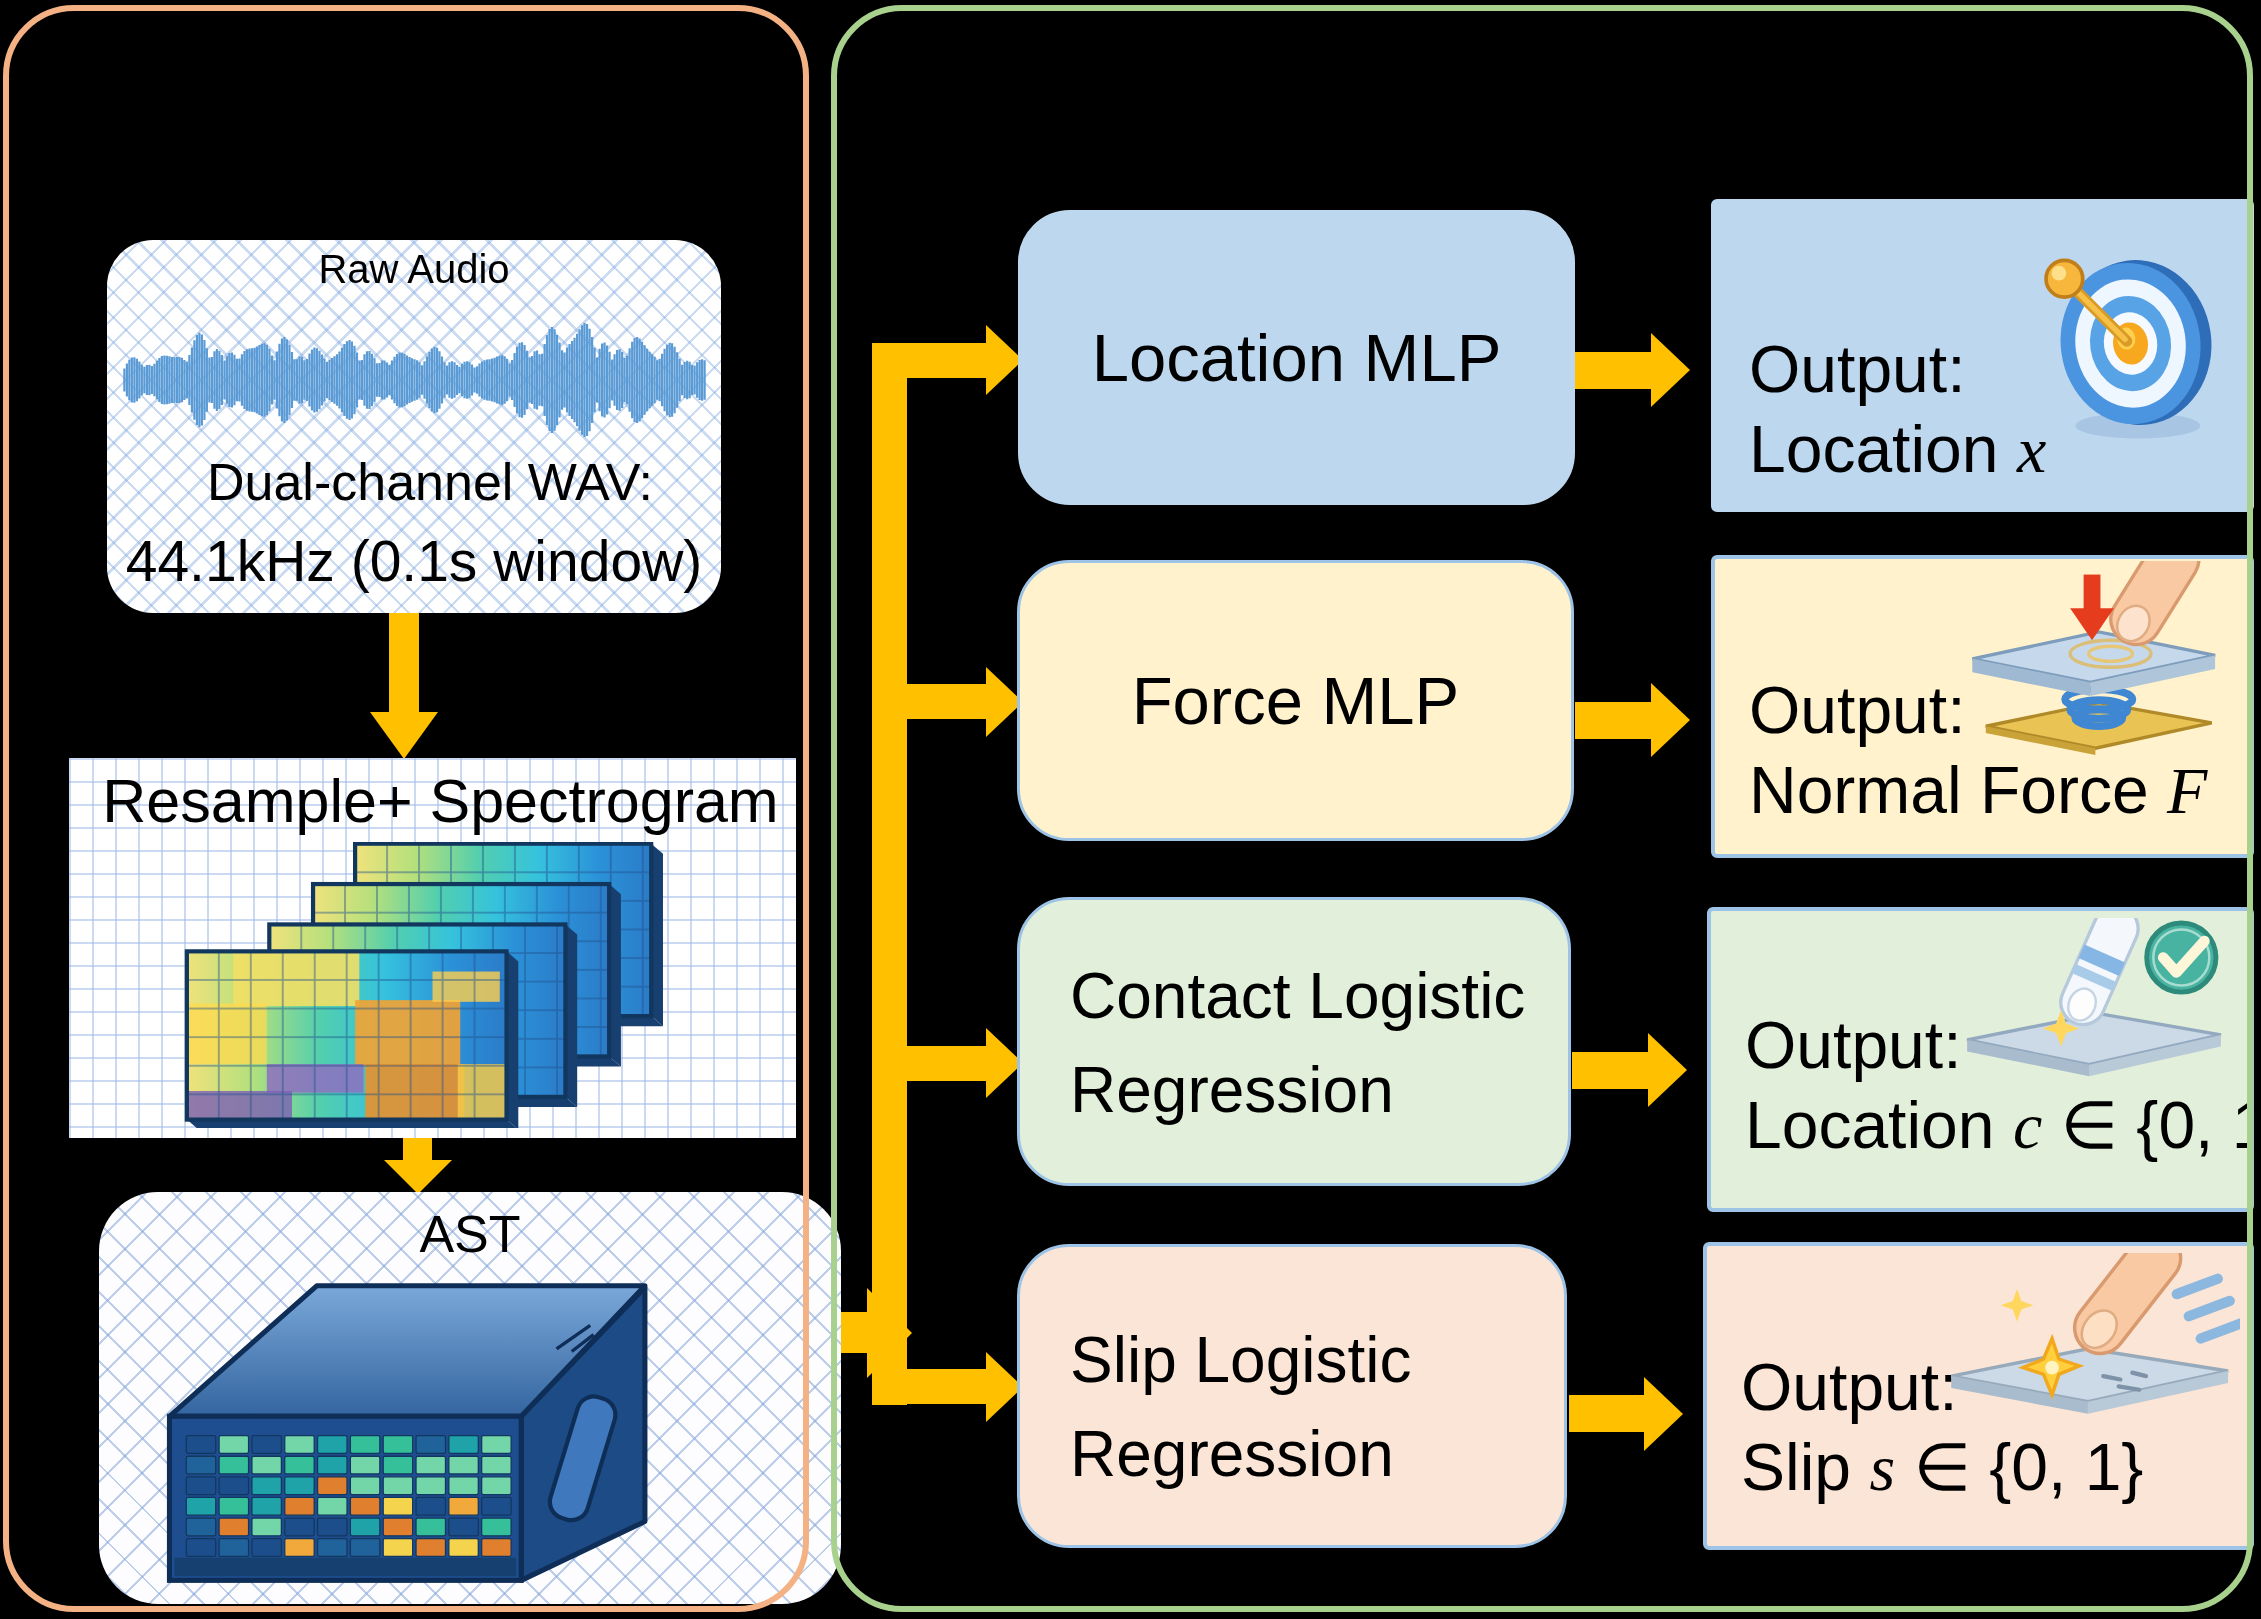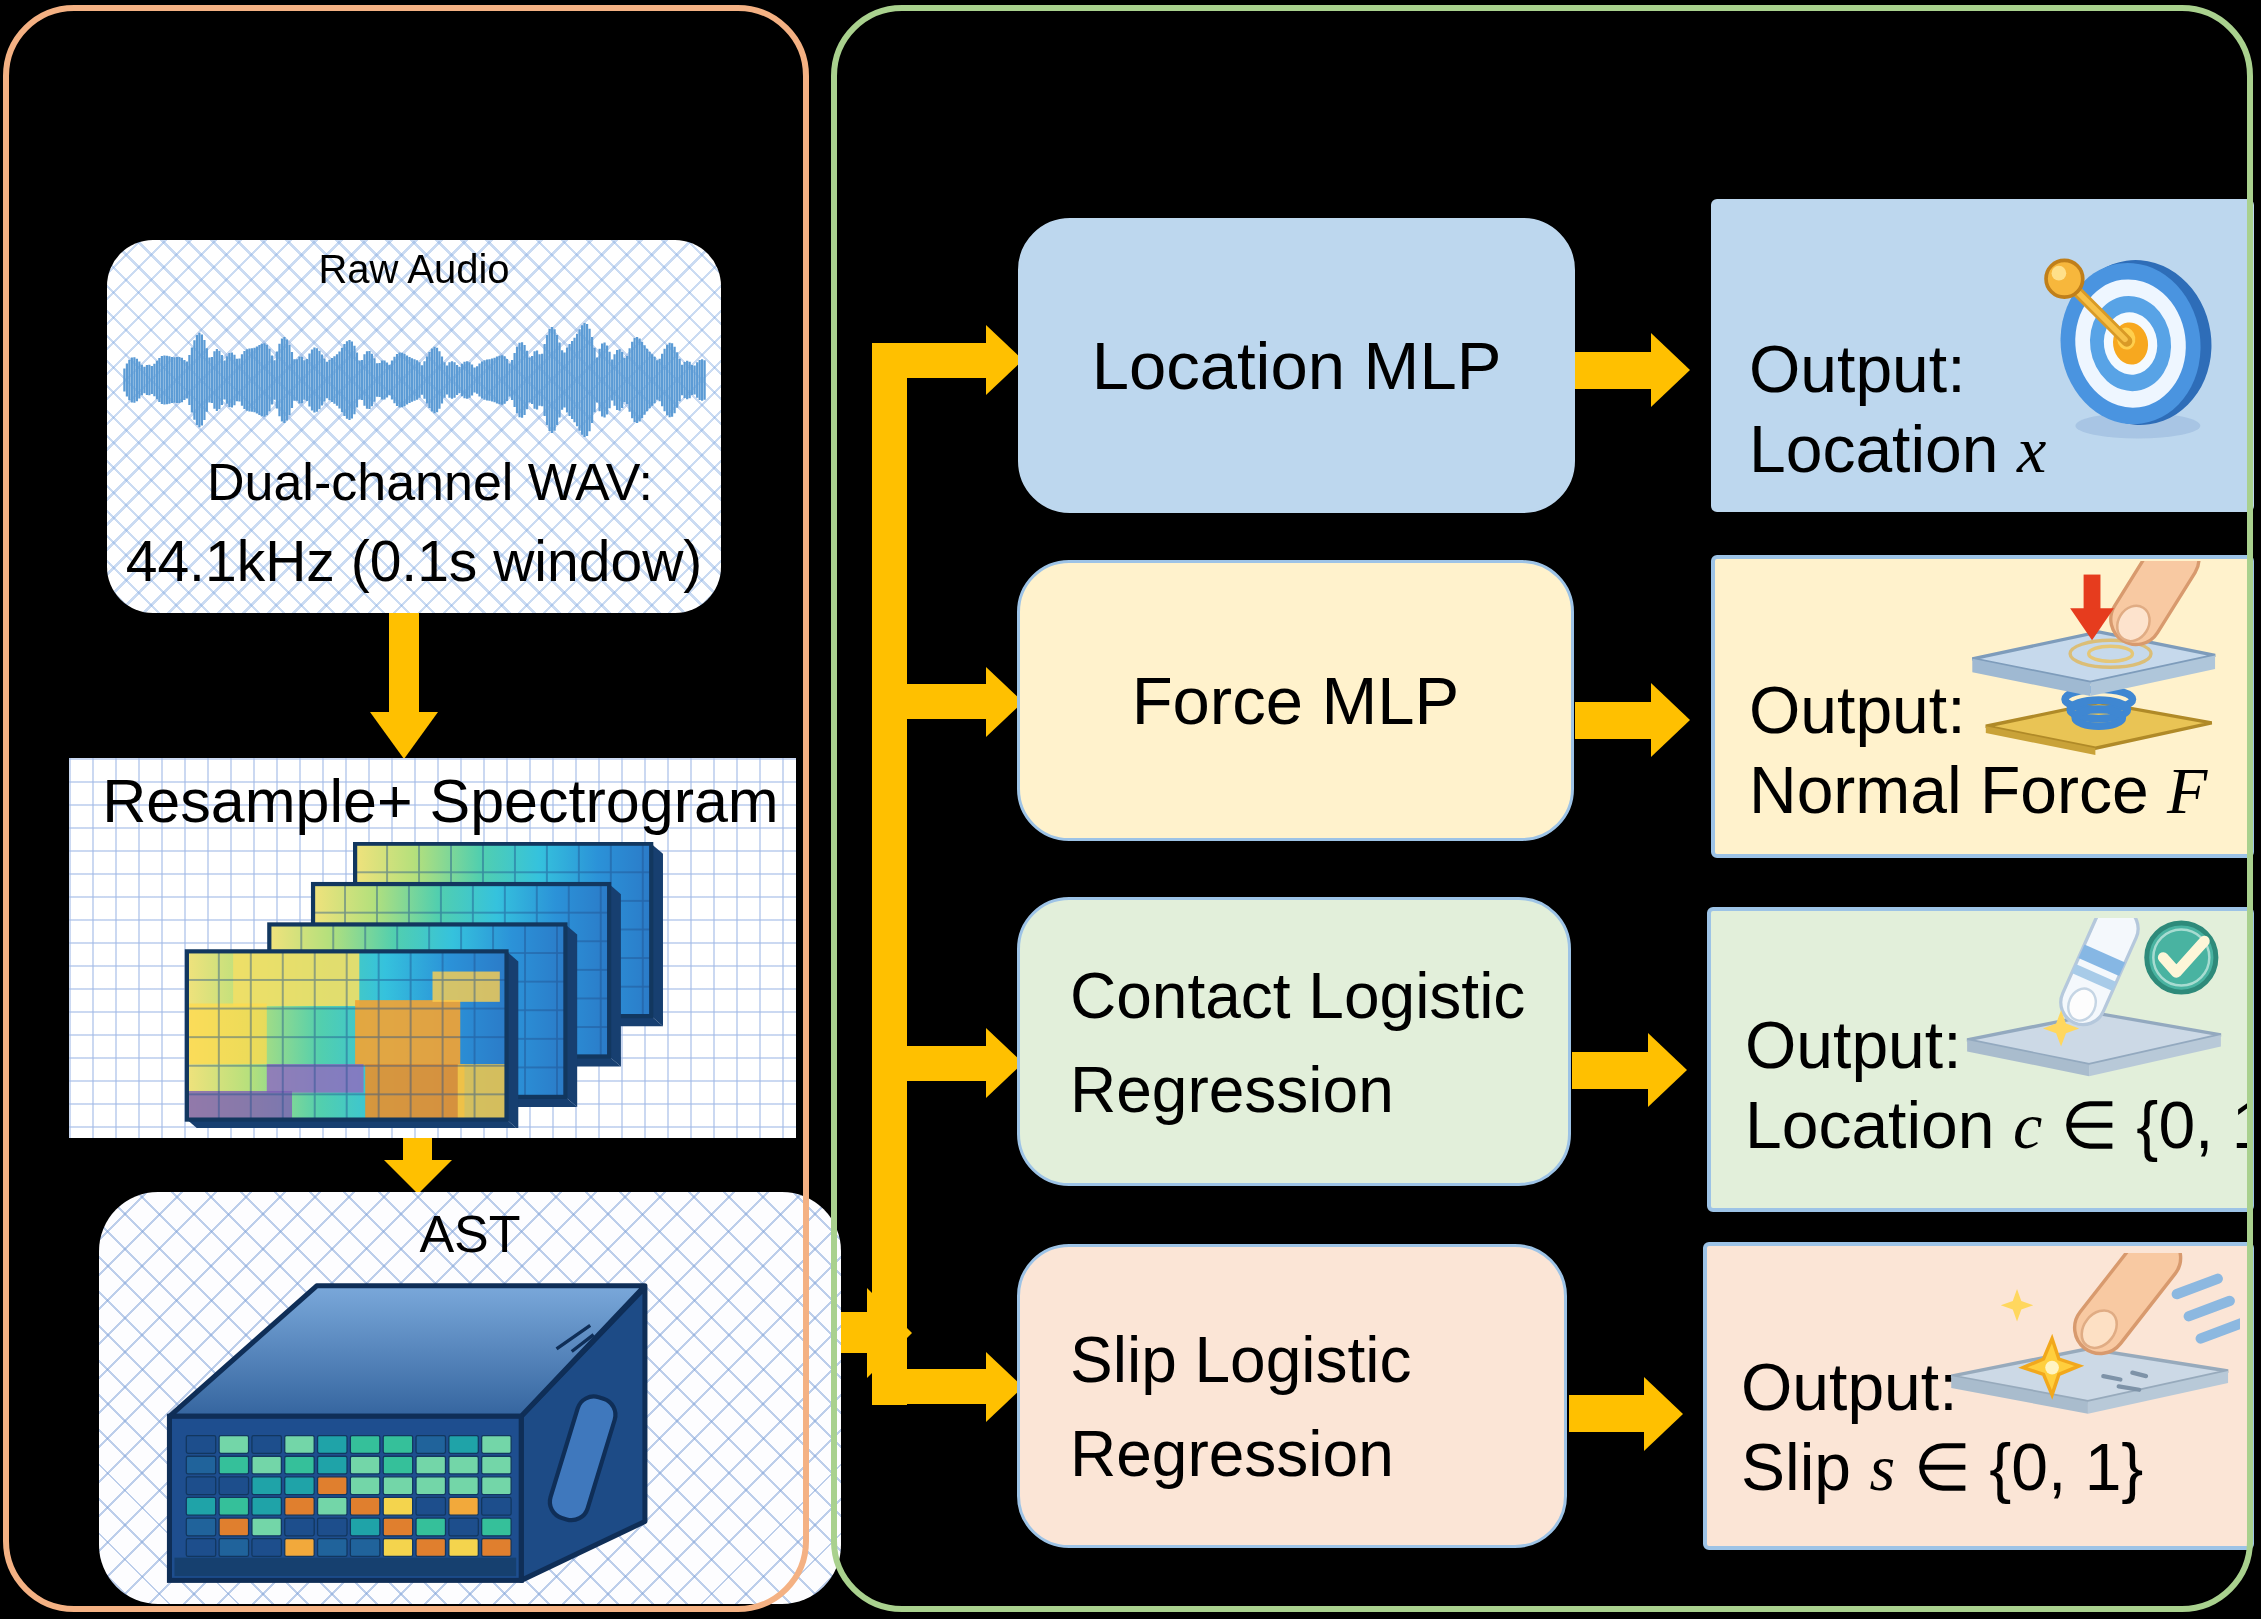--- a/index.html
+++ b/index.html
@@ -242,21 +242,21 @@
     <div class="bar" style="left:872px;top:1046px;width:114px;height:35px;"></div>
     <div class="head-right" style="left:986px;top:1028px;border-left-width:37px;"></div>
   </div>
   <div>
     <div class="bar" style="left:872px;top:1369px;width:114px;height:35px;"></div>
     <div class="head-right" style="left:986px;top:1352px;border-left-width:37px;"></div>
   </div>
 
   <div class="panel" id="heads-panel"></div>
 
-  <div class="mlp-box" style="left: 1018px; top: 218px; width: 557px; height: 295px; border-color: rgb(189, 215, 238); background-color: rgb(189, 215, 238);">
+  <div class="mlp-box" style="left: 1018px; top: 210px; width: 557px; height: 295px; border-color: rgb(189, 215, 238); background-color: rgb(189, 215, 238);">
     <div class="mlp-label">Location MLP</div>
   </div>
   <div>
     <div class="bar" style="left:1575px;top:352px;width:76px;height:37px;"></div>
     <div class="head-right" style="left:1651px;top:333px;border-top-width:37px;border-bottom-width:37px;"></div>
   </div>
   <div class="out-box" style="left: 1687px; top: 199px; width: 543px; height: 313px; border-color: rgb(189, 215, 238); background-color: rgb(189, 215, 238);">
     <div class="out-text" style="top:126px;">
       <div>Output:</div>
       <div><span>Location </span><span class="mvar">x</span><span class="mrest"></span></div>

